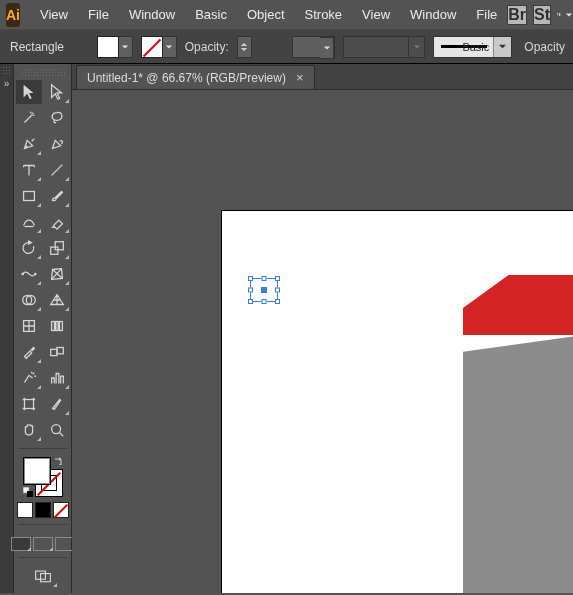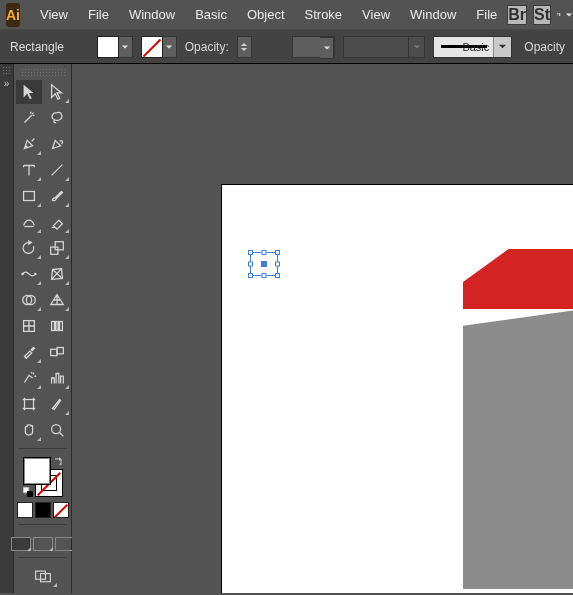--- a/index.html
+++ b/index.html
@@ -520,20 +520,26 @@
     <div class="tool" style="width:30px">
       <svg viewBox="0 0 22 16">
           <rect x="2" y="2" width="12" height="10"></rect>
           <rect x="8" y="5" width="12" height="10"></rect>
         </svg>
         <span class="fly"></span>
     </div>
   </div>
 
   <div class="docarea">
+    <div class="tabbar">
+      <div class="tab">
+        <span>Untitled-1* @ 66.67% (RGB/Preview)</span>
+        <span class="x">×</span>
+      </div>
+    </div>
     <div class="viewport">
       <div class="canvas-shadow"></div>
       <div class="canvas"></div>
 
       <div class="sel-obj">
         <div class="center"></div>
         <div class="h tl"></div>
         <div class="h tm"></div>
         <div class="h tr"></div>
         <div class="h ml"></div>

